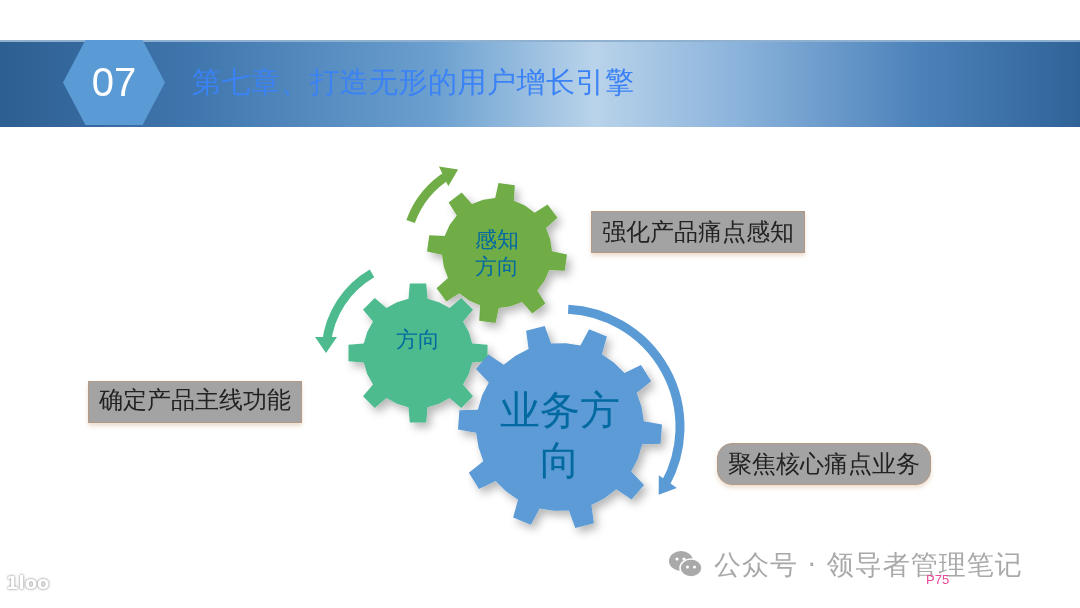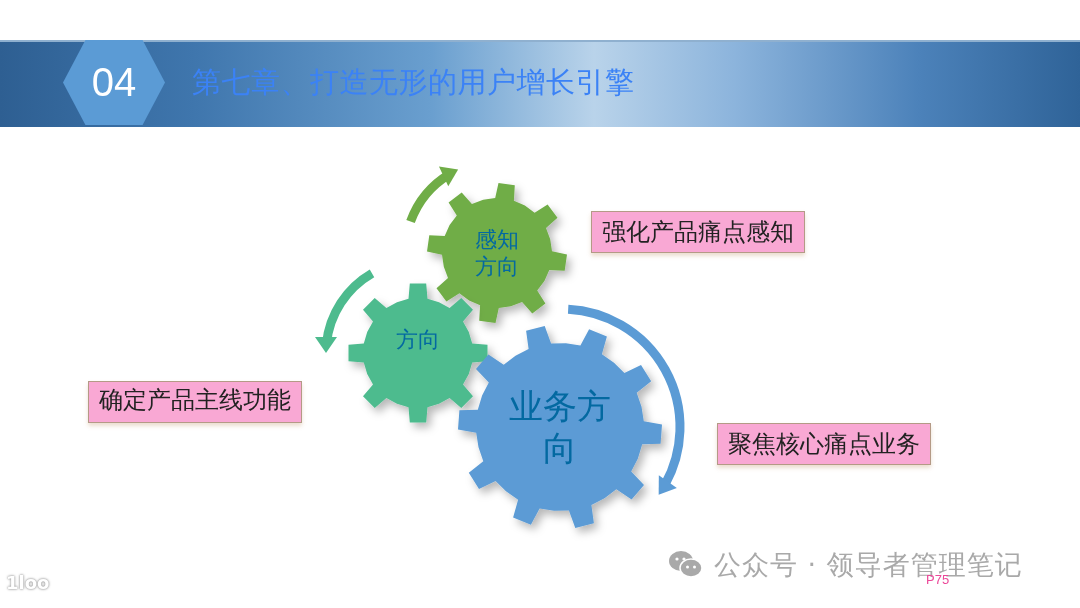--- a/index.html
+++ b/index.html
@@ -5,35 +5,35 @@
   html, body { margin:0; padding:0; }
   body { width:1080px; height:608px; position:relative; overflow:hidden; background:#ffffff; font-family:"DejaVu Sans","Liberation Sans",sans-serif; }
   .banner { position:absolute; left:0; top:40px; width:1080px; height:85px;
     background:linear-gradient(90deg,#2e5f92 0%,#3f76ad 18%,#6a9fcf 40%,#b9d3ea 55%,#8cb4dc 68%,#4c82ba 85%,#2f6398 100%);
     border-top:2px solid #8fb0cf; }
   .hex { position:absolute; left:63px; top:40px; width:102px; height:85px; background:#5b9bd5;
     clip-path:polygon(22% 0,78% 0,100% 50%,78% 100%,22% 100%,0 50%); }
   .hex-num { position:absolute; left:63px; top:40px; width:102px; height:85px; line-height:85px; text-align:center;
     color:#ffffff; font-size:40px; font-family:"Liberation Sans",sans-serif; }
   .title { position:absolute; left:192px; top:40px; height:85px; line-height:85px; font-size:29px; color:#3b82f6; letter-spacing:0.5px; }
-  .label-box { position:absolute; background:#f9a8d4; border:1.5px solid #b49a86; box-shadow:0 3px 4px rgba(200,160,120,0.35);
+  .label-box { position:absolute; background:#a3a3a3; border:1.5px solid #b49a86; box-shadow:0 3px 4px rgba(200,160,120,0.35);
     font-size:24px; color:#222; padding:0 10px; height:40px; line-height:40px; white-space:nowrap; }
   svg.diagram { position:absolute; left:0; top:0; }
   .gear-text { position:absolute; color:#0369a1; text-align:center; line-height:1.25; }
   .watermark { position:absolute; left:668px; top:547px; font-size:27px; color:#a9a9a9; display:flex; align-items:center; gap:10px; letter-spacing:1px; }
   .page-no { position:absolute; left:926px; top:572px; font-size:13px; color:#ec4899; font-family:"Liberation Sans",sans-serif; }
   .brand { position:absolute; left:6px; top:572px; font-size:22px; color:#ffffff; font-weight:bold;
     text-shadow:0 0 2px #999,0 0 3px #aaa; display:flex; align-items:center; gap:4px; }
 </style>
 </head>
 <body>
 
 <div class="banner"></div>
 <div class="hex"></div>
-<div class="hex-num">04</div>
+<div class="hex-num">07</div>
 <div class="title">第七章、打造无形的用户增长引擎</div>
 
 <svg class="diagram" width="1080" height="608" viewBox="0 0 1080 608">
   <defs>
     <filter id="sh" x="-30%" y="-30%" width="160%" height="160%">
       <feDropShadow dx="4" dy="5" stdDeviation="4" flood-color="#000" flood-opacity="0.28"></feDropShadow>
     </filter>
   </defs>
   <g id="arrows-layer">
       <path d="M410.5482788876964,221.53414681403848 A92,92 0 0 1 449.616497108275,174.1406083354057" stroke="#70ad47" stroke-width="9" fill="none"></path>
@@ -51,30 +51,30 @@
 </svg>
 
 <div id="gear-texts">
     <div class="gear-text" style="left: 427px; width: 140px; font-size: 22px; top: 225.5px;">
       <div>感知</div>
       <div>方向</div>
     </div>
     <div class="gear-text" style="left: 348px; width: 140px; font-size: 22px; top: 325.5px;">
       <div>方向</div>
     </div>
-    <div class="gear-text" style="left: 458px; width: 204px; font-size: 34px; top: 384.5px;">
+    <div class="gear-text" style="left: 458px; width: 204px; font-size: 40px; top: 384.5px;">
       <div>业务方</div>
       <div>向</div>
     </div>
   </div>
 
 <div id="label-layer">
     <div class="label-box" style="left: 591px; top: 211px;">强化产品痛点感知</div>
     <div class="label-box" style="left: 88px; top: 381px; font-family: Liberation Mono, monospace;">确定产品主线功能</div>
-    <div class="label-box" style="left: 717px; top: 423px;">聚焦核心痛点业务</div>
+    <div class="label-box" style="left: 717px; top: 443px; border-radius: 15px;">聚焦核心痛点业务</div>
   </div>
 
 <div class="watermark">
   <svg width="36" height="30" viewBox="0 0 36 30">
     <ellipse cx="13" cy="11" rx="12" ry="10" fill="#a9a9a9"></ellipse>
     <ellipse cx="23" cy="18" rx="11" ry="9" fill="#a9a9a9" stroke="#fff" stroke-width="1.5"></ellipse>
     <circle cx="9" cy="9" r="1.6" fill="#fff"></circle>
       <circle cx="16" cy="9" r="1.6" fill="#fff"></circle>
     <circle cx="19.5" cy="17" r="1.5" fill="#fff"></circle>
       <circle cx="26.5" cy="17" r="1.5" fill="#fff"></circle>

